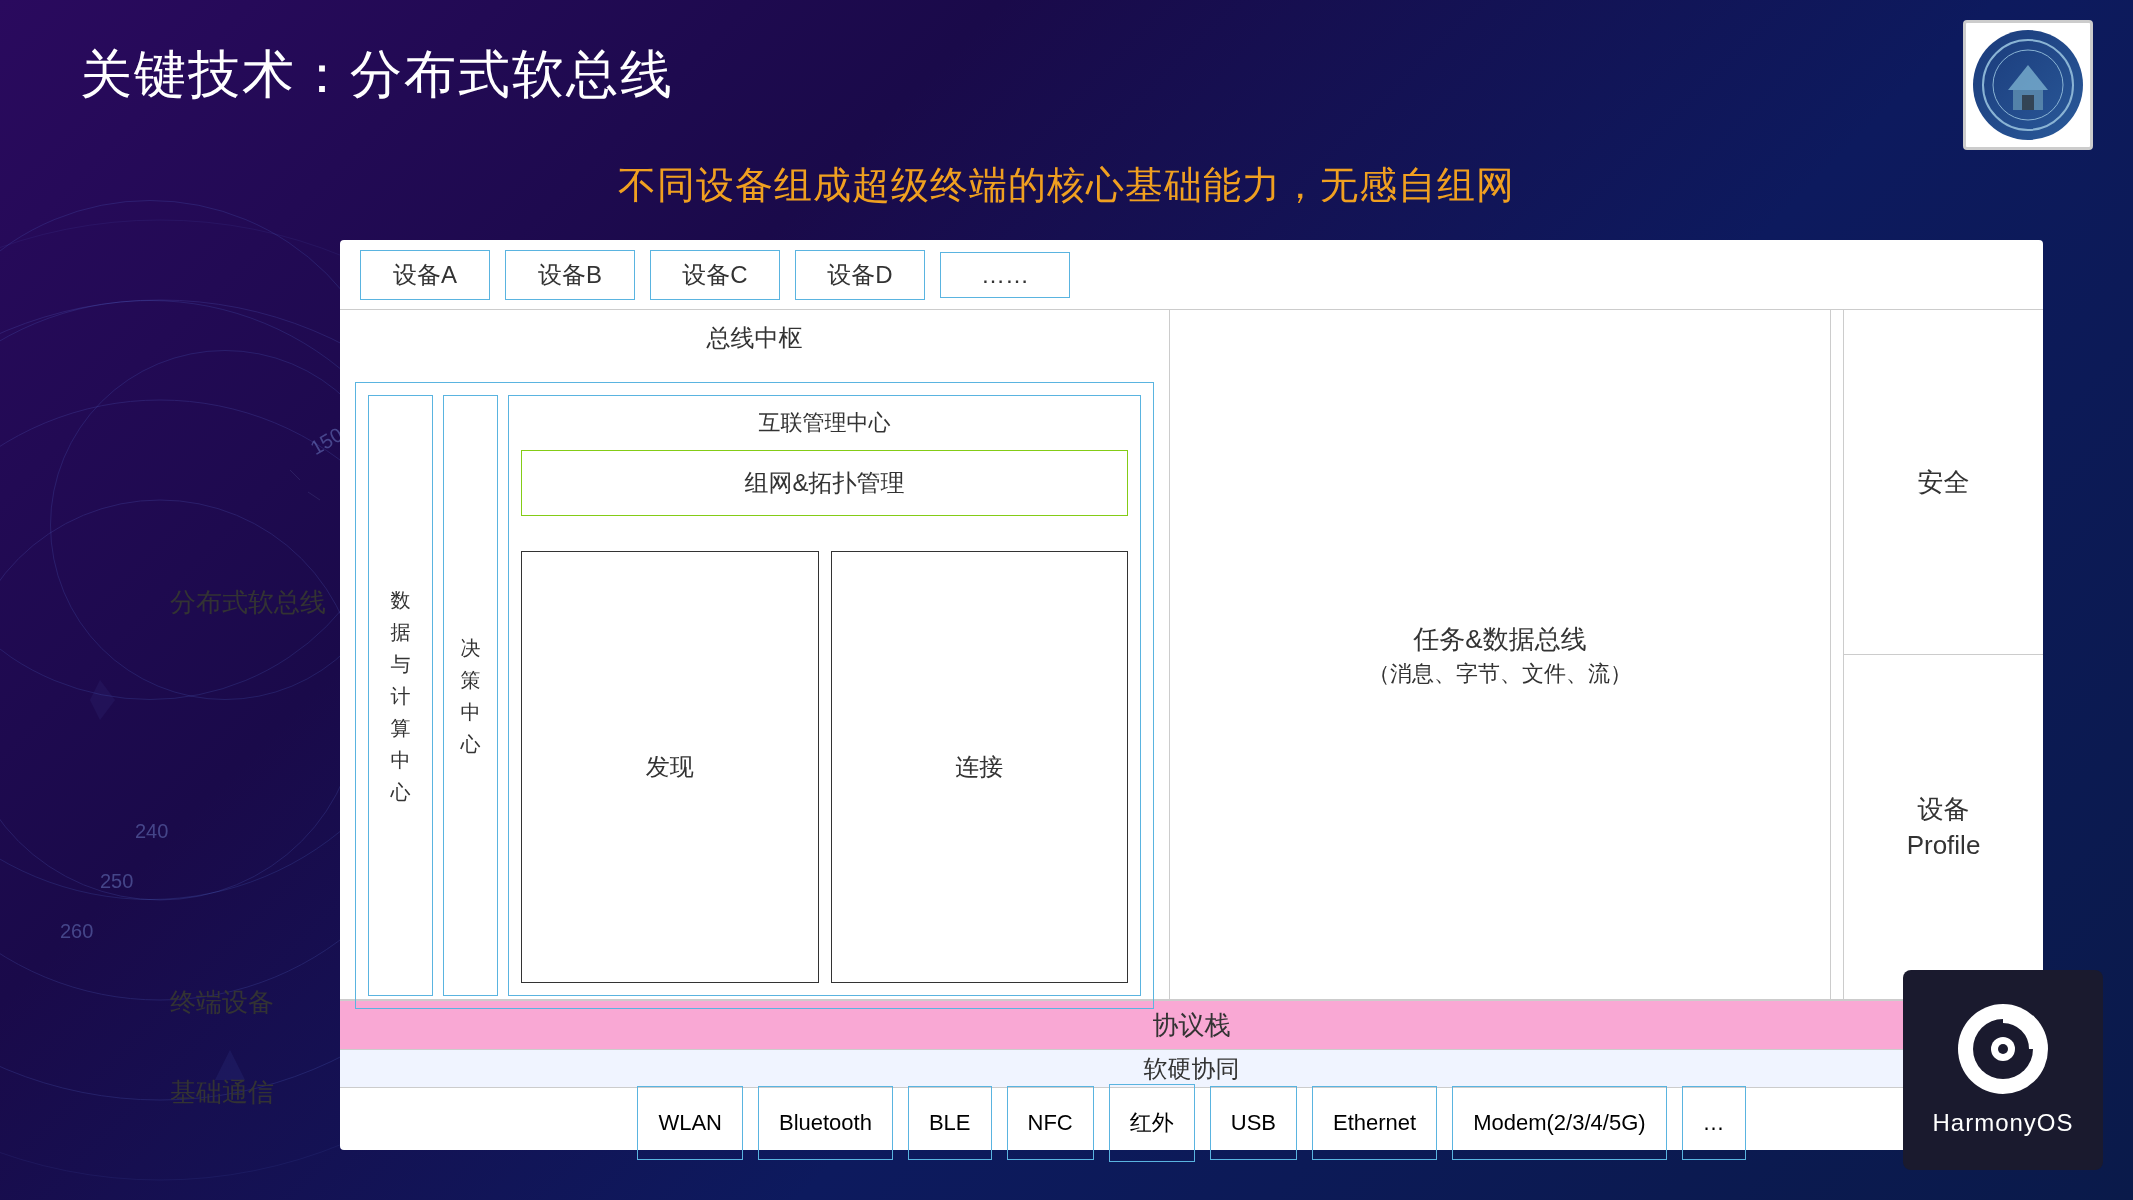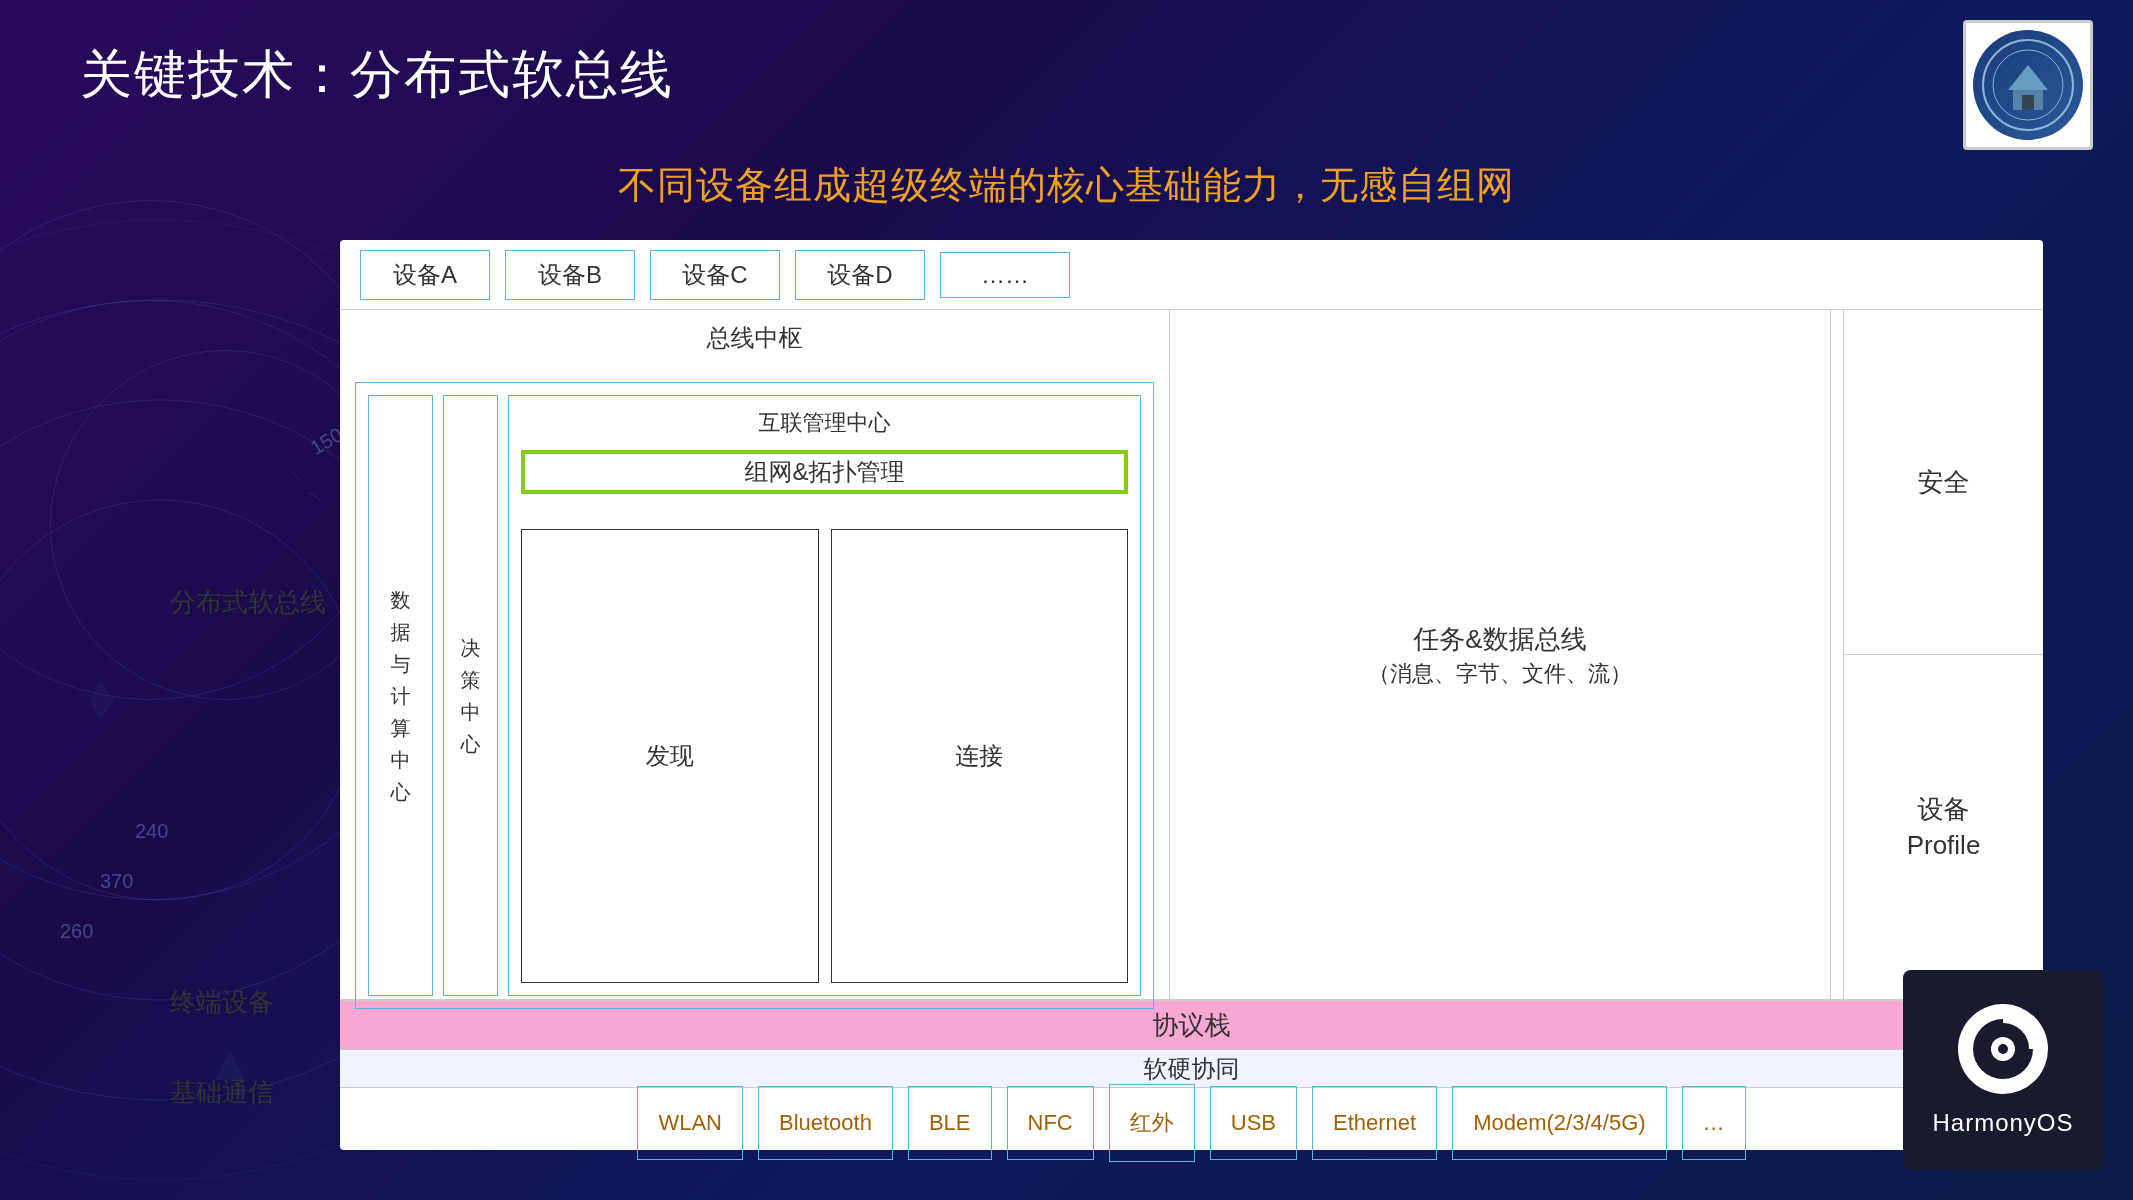--- a/index.html
+++ b/index.html
@@ -226,23 +226,23 @@
       display: flex;
       flex-direction: column;
       gap: 12px;
     }
     .interconnect-title {
       text-align: center;
       font-size: 22px;
       color: #333;
     }
     .topo-box {
-      border: 4px solid #84cc16;
-      text-align: center;
-      padding: 2px;
+      border: 1px solid #84cc16;
+      text-align: center;
+      padding: 16px;
       font-size: 24px;
       color: #333;
     }
     .discovery-connect-row {
       display: flex;
       gap: 12px;
       flex: 1;
       margin-top: 23px;
     }
     .discovery-box, .connect-box {
@@ -340,21 +340,21 @@
       display: flex;
       align-items: center;
       justify-content: center;
       gap: 15px;
       padding: 0 15px;
     }
     .tech-box {
       border: 1px solid #5ab4e0;
       padding: 23px 20px;
       font-size: 22px;
-      color: #a16207;
+      color: #000000;
       text-align: center;
     }
   </style>
 </head>
 <body>
 
 <div class="bg-circle bg-circle-1"></div>
 <div class="bg-circle bg-circle-2"></div>
 <div class="bg-circle bg-circle-3"></div>
 
@@ -368,21 +368,21 @@
   <line x1="320" y1="500" x2="308" y2="492" stroke="#8090cc" stroke-width="1"></line>
 
   <polygon points="100,680 115,700 100,720 90,700" fill="#7090ff" opacity="0.4"></polygon>
 
   <polygon points="230,1050 245,1080 215,1080" fill="#7090ff" opacity="0.5"></polygon>
 </svg>
 
 <div style="position:absolute;left:310px;top:430px;color:rgba(150,180,255,0.35);font-size:20px;transform:rotate(-30deg)">150</div>
 <div style="position:absolute;left:365px;top:350px;color:rgba(150,180,255,0.35);font-size:20px;transform:rotate(-15deg)">160</div>
 <div style="position:absolute;left:60px;top:920px;color:rgba(150,180,255,0.35);font-size:20px">260</div>
-<div style="position:absolute;left:100px;top:870px;color:rgba(150,180,255,0.35);font-size:20px">370</div>
+<div style="position:absolute;left:100px;top:870px;color:rgba(150,180,255,0.35);font-size:20px">250</div>
 <div style="position:absolute;left:135px;top:820px;color:rgba(150,180,255,0.35);font-size:20px">240</div>
 
 <div class="page-title">关键技术：分布式软总线</div>
 
 <div class="logo-container">
   <div class="logo-inner">
     <svg width="100" height="100" viewBox="0 0 100 100">
       <circle cx="50" cy="50" r="45" fill="none" stroke="#8ab4d4" stroke-width="2"></circle>
       <circle cx="50" cy="50" r="35" fill="none" stroke="#8ab4d4" stroke-width="1"></circle>
 

